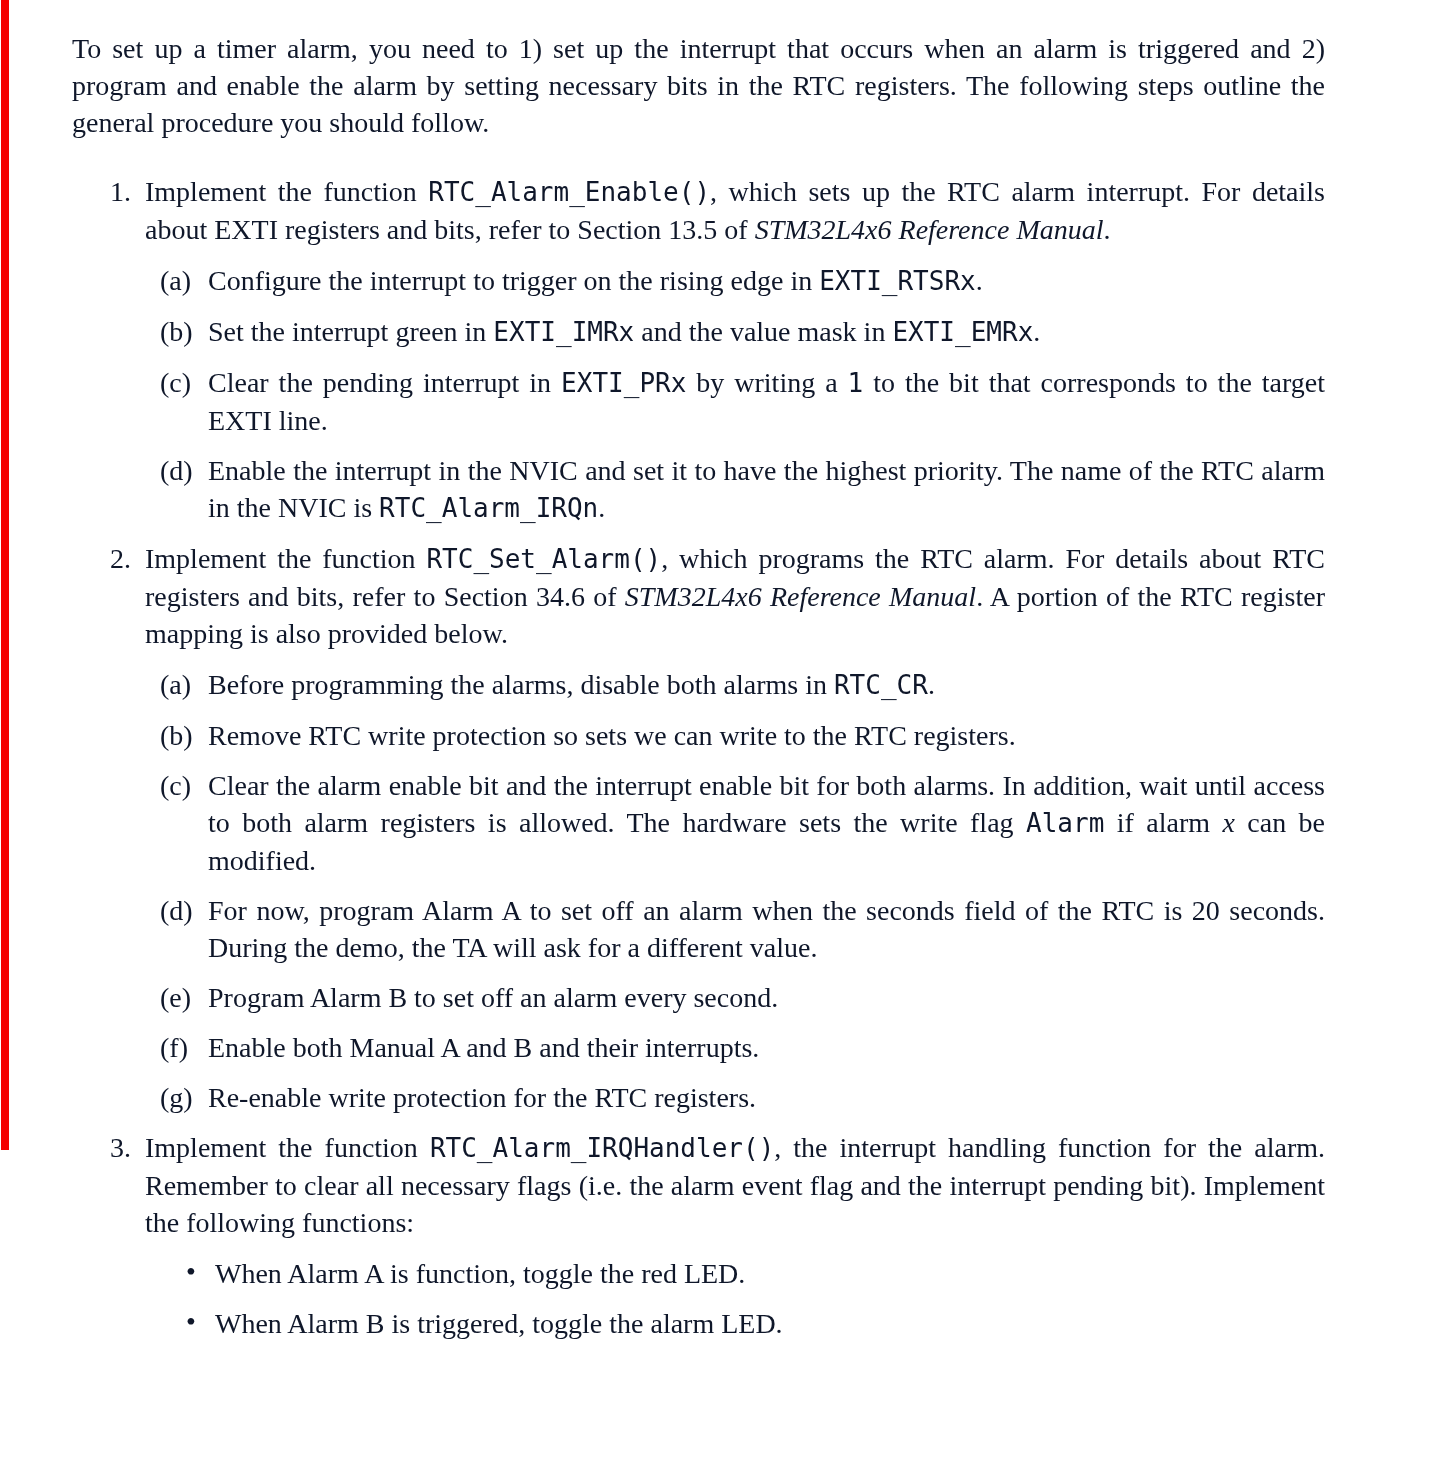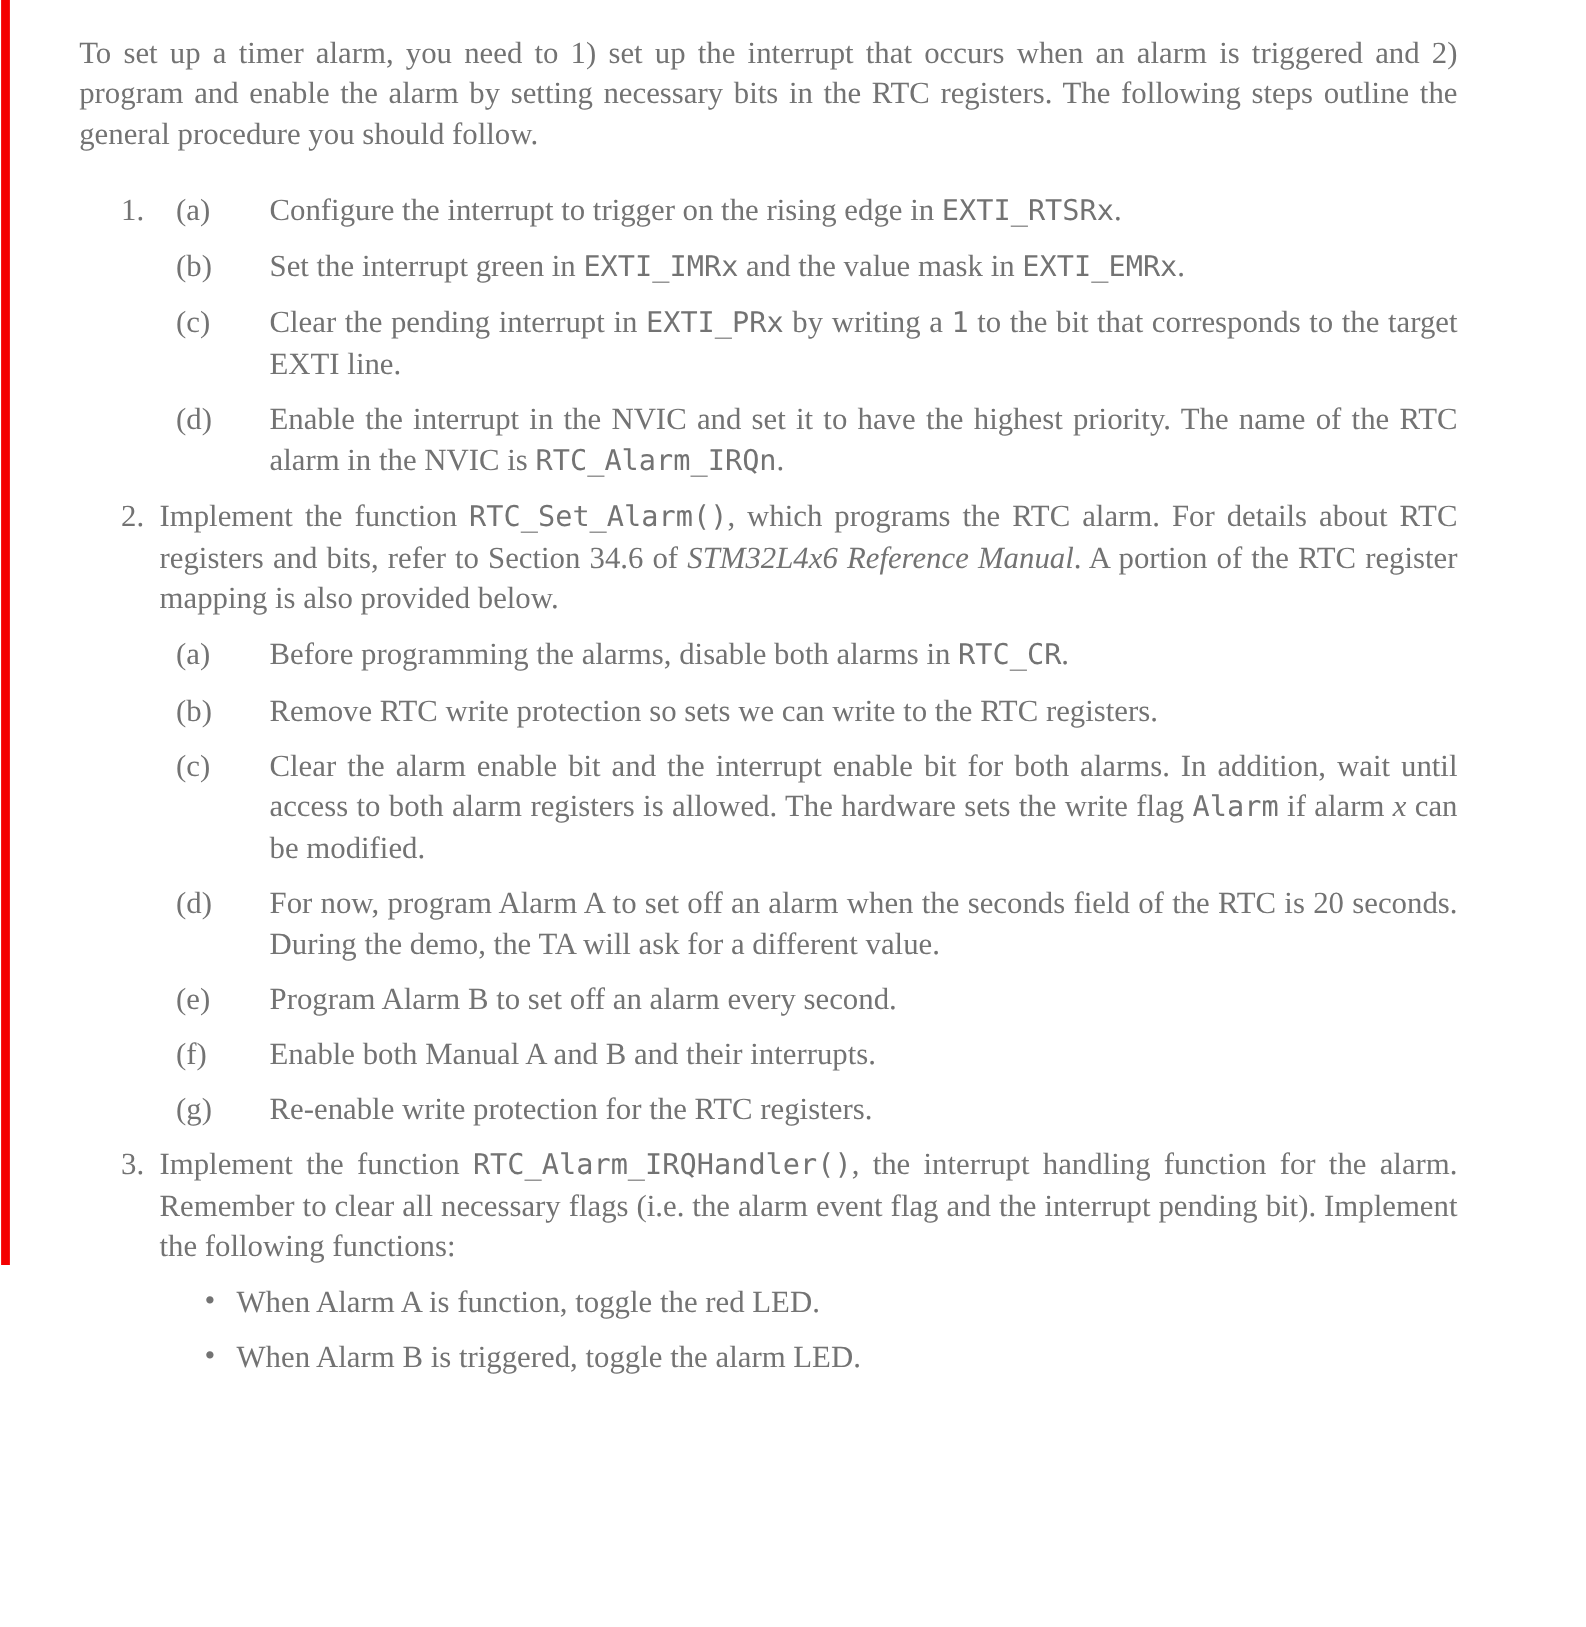--- a/index.html
+++ b/index.html
@@ -7,21 +7,21 @@
     padding: 0;
     background: #ffffff;
   }
   .page {
     position: relative;
     width: 1442px;
     height: 1479px;
     box-sizing: border-box;
     padding: 30px 117px 0 72px;
     background: #ffffff;
-    color: #737373;
+    color: #0f172a;
     font-family: "Liberation Serif", "DejaVu Serif", serif;
     font-size: 28px;
     line-height: 37px;
     overflow: hidden;
   }
   .changebar {
     position: absolute;
     left: 1px;
     top: 0;
     width: 8px;
@@ -57,21 +57,21 @@
   ol.sub > li {
     position: relative;
     margin: 0 0 13px 0;
   }
   .lbl {
     position: absolute;
     left: 15px;
     top: 0;
   }
   ol.sub > li > .body {
-    margin-left: 100px;
+    margin-left: 63px;
   }
   ul.bullets {
     list-style: none;
     margin: 14px 0 0 73px;
     padding: 0;
   }
   ul.bullets > li {
     position: relative;
     margin: 0 0 13px 0;
   }
@@ -91,20 +91,21 @@
 </style>
 </head>
 <body>
 
 <div class="page">
   <div class="changebar" style="background: rgb(244, 0, 0);"></div>
   <p class="intro"><span>To set up a timer alarm, you need to 1) set up the interrupt that occurs when an alarm is triggered and 2) program and enable the alarm by setting necessary bits in the RTC registers. The following steps outline the general procedure you should follow.</span></p>
   <ol class="enum" id="enum-list">
       <li>
         <span class="num">1.</span>
+        <div class="body jbody"><span>Implement the function </span><span class="mono">RTC_Alarm_Enable()</span><span>, which sets up the RTC alarm interrupt. For details about EXTI registers and bits, refer to Section 13.5 of </span><span class="it">STM32L4x6 Reference Manual</span><span>.</span></div>
         <ol class="sub">
           <li>
             <span class="lbl">(a)</span>
             <div class="body jbody"><span>Configure the interrupt to trigger on the rising edge in </span><span class="mono">EXTI_RTSRx</span><span>.</span></div>
           </li>
           <li>
             <span class="lbl">(b)</span>
             <div class="body jbody"><span>Set the interrupt green in </span><span class="mono">EXTI_IMRx</span><span> and the value mask in </span><span class="mono">EXTI_EMRx</span><span>.</span></div>
           </li>
           <li>

